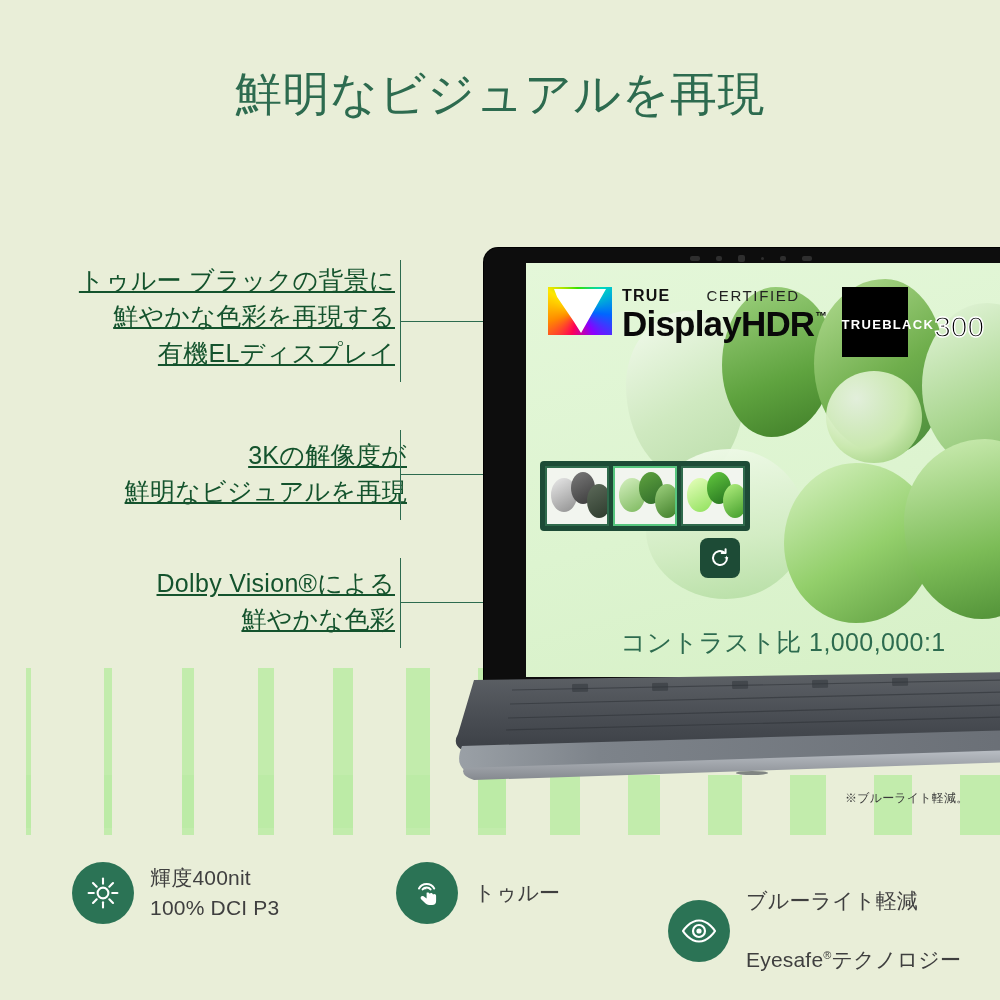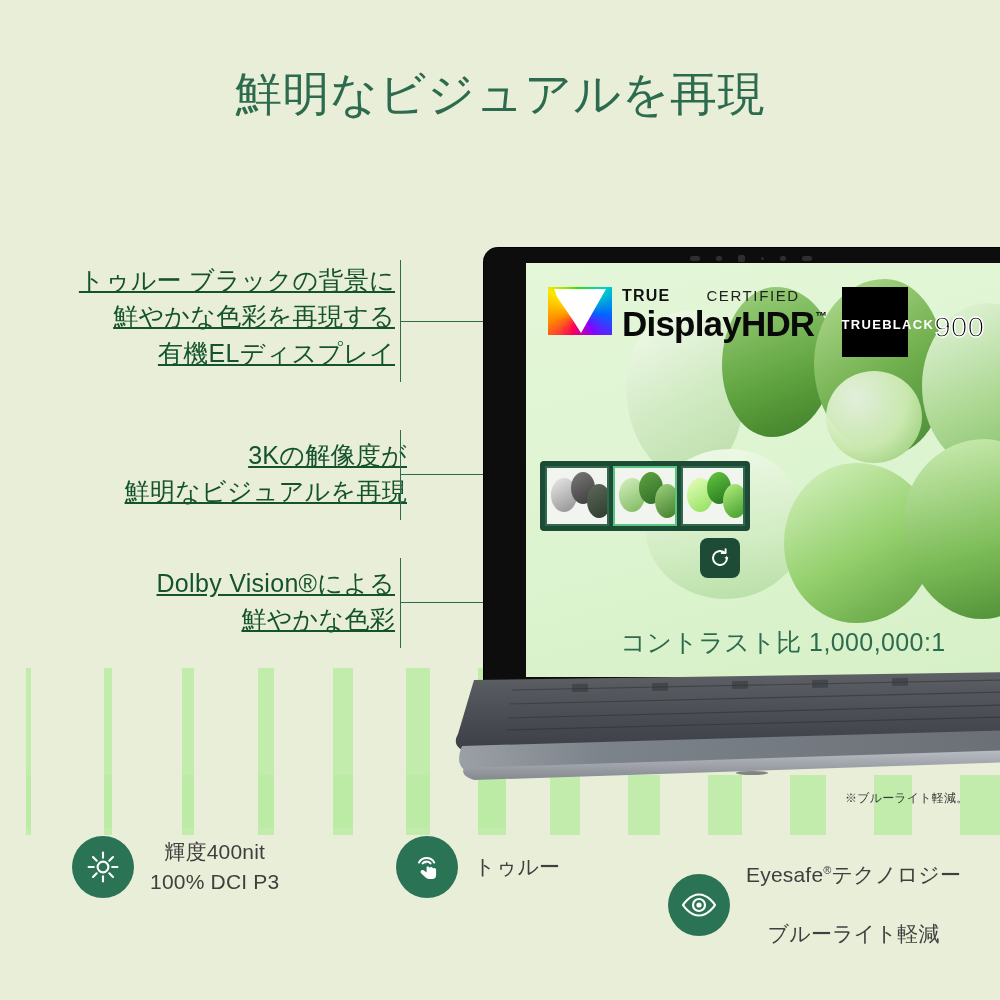--- a/index.html
+++ b/index.html
@@ -123,21 +123,21 @@
 
   
   .base { position:absolute; left:0; top:424px; width:566px; height:120px; }
 
   .disclaimer {
     position:absolute; left:845px; top:790px;
     font-size:12px; color:#3a3a3a; letter-spacing:.2px;
   }
 
   
-  .features { position:absolute; left:0; top:820px; width:1000px; height:100px;text-align:center; }
+  .features { position:absolute; left:0; top:846px; width:1000px; height:100px; }
   .feature { position:absolute; display:flex; align-items:center; gap:16px; }
   .fcircle {
     width:62px; height:62px; border-radius:50%; background:#2b7355;
     display:flex; align-items:center; justify-content:center; flex:0 0 auto;
   }
   .flabel { font-size:21px; line-height:1.42; color:#3f3f3f; white-space:pre-line; letter-spacing:.2px; }
   .flabel sup { font-size:11px; vertical-align:super; }
 </style>
 </head>
 <body>
@@ -237,21 +237,21 @@
               <b>TRUE</b>
               <span>CERTIFIED</span>
             </div>
             <div class="vesa-line2">
               <span>DisplayHDR</span><sup>™</sup>
             </div>
           </div>
           <div class="trueblack">
             <div class="tb-1">TRUE</div>
             <div class="tb-1">BLACK</div>
-            <div class="tb-2">900</div>
+            <div class="tb-2">300</div>
           </div>
         </div>
 
         <div class="thumbs">
           <div class="thumb">
             <div class="blob b-tex" style="left:4px;top:10px;width:26px;height:34px;border-radius:50%;background:linear-gradient(150deg,#e9e9e9,#8f8f8f);"></div>
             <div class="blob b-tex" style="left:24px;top:4px;width:24px;height:32px;border-radius:50%;background:linear-gradient(150deg,#7a7a7a,#3a3a3a);"></div>
             <div class="blob b-tex" style="left:40px;top:16px;width:24px;height:34px;border-radius:50%;background:linear-gradient(150deg,#5d6a5a,#2c3a2c);"></div>
           </div>
           <div class="thumb sel">
@@ -354,19 +354,19 @@
 
     <div class="feature" style="left:668px; top:10px;">
       <div class="fcircle">
         <svg width="38" height="30" viewBox="0 0 38 30">
           <path d="M19 4.5C9.5 4.5 3 15 3 15s6.5 10.5 16 10.5S35 15 35 15 28.5 4.5 19 4.5z" fill="none" stroke="#fff" stroke-width="2.2" stroke-linejoin="round"></path>
           <circle cx="19" cy="15" r="6" fill="none" stroke="#fff" stroke-width="2.2"></circle>
           <circle cx="19" cy="15" r="2.6" fill="#fff"></circle>
         </svg>
       </div>
       <div class="flabel">
+        <div>ブルーライト軽減</div>
         <div><span>Eyesafe</span><sup>®</sup><span>テクノロジー</span></div>
-        <div>ブルーライト軽減</div>
       </div>
     </div>
 
   </div>
 </div>
 
 </body></html>

